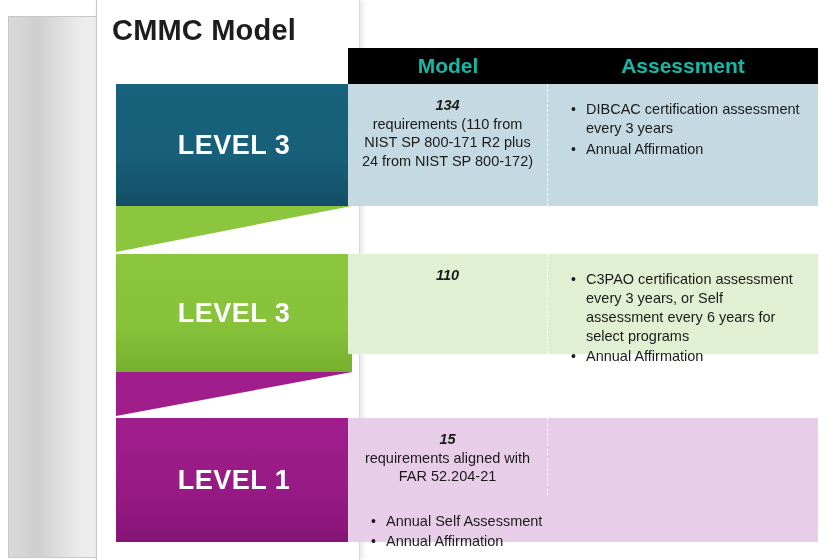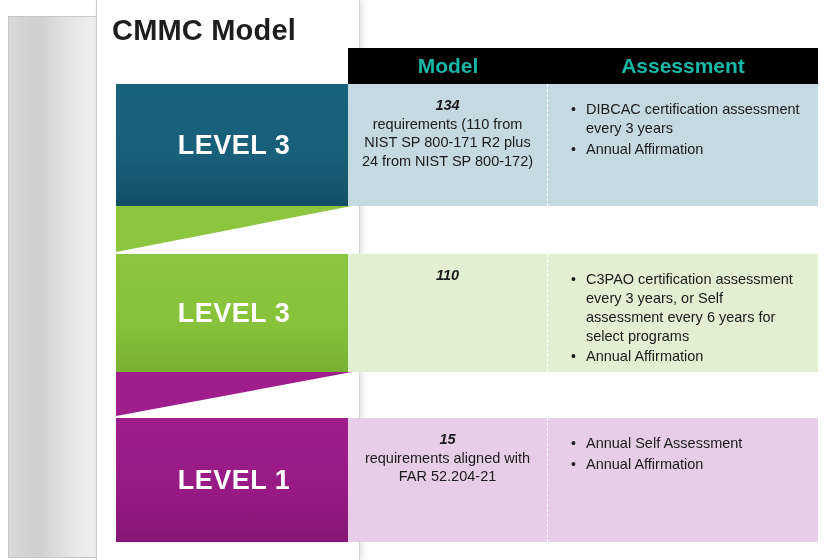--- a/index.html
+++ b/index.html
@@ -119,25 +119,25 @@
     left: -13px;
     top: 0;
     font-size: 14px;
   }
   .num { font-weight: bold; font-style: italic; }
 
   
   #row3 { top: 84px; height: 122px; }
   #row3 .row-body { background: #c5d9e2; }
   
-  #row2 { top: 254px; height: 118px; }
+  #row2 { top: 254px; height: 100px; }
   #row2 .row-body { background: #e1f0d2; }
   
   #row1 { top: 418px; height: 124px; }
-  #row1 .row-body { background: #e8cde8; }
+  #row1 .row-body { background: #e8cde8; flex-direction: column; }
 
   
   .level-block {
     position: absolute;
     display: flex;
     align-items: center;
     justify-content: center;
     color: #ffffff;
     font-weight: bold;
     font-size: 27px;

